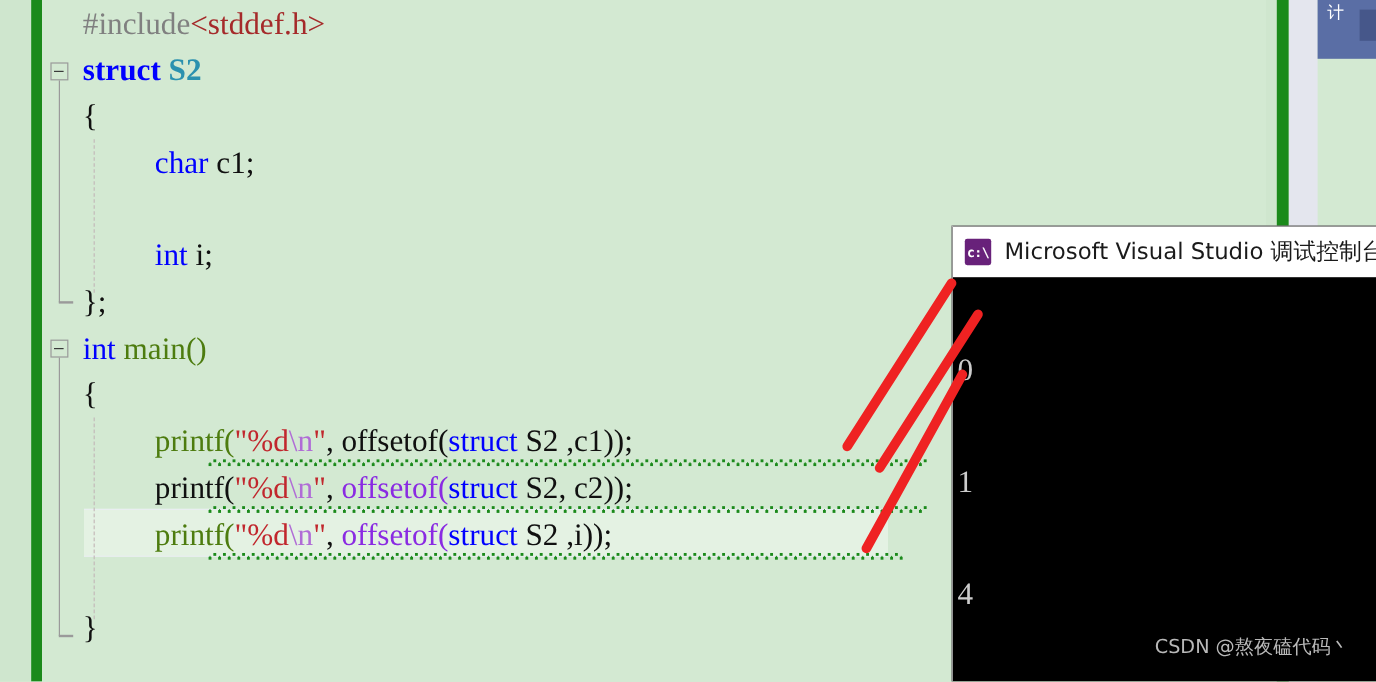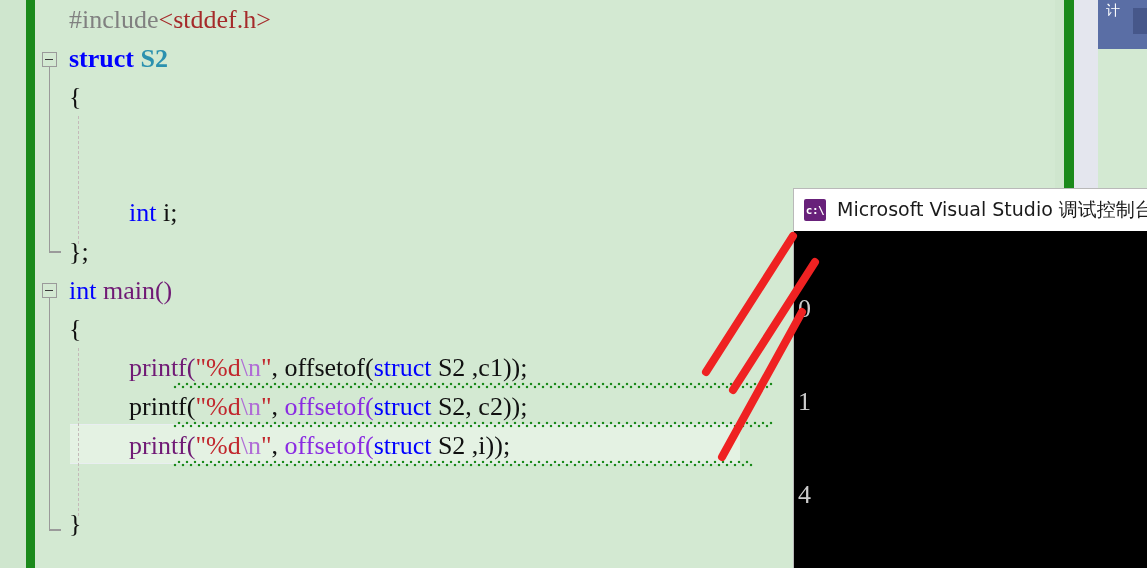--- a/index.html
+++ b/index.html
@@ -36,21 +36,21 @@
   .ln { position: absolute; left: 0; height: 38.6px; white-space: pre; }
 
   
   .t-pre    { color: #808080; }
   .t-hdr    { color: #a52a2a; }
   .t-kw     { color: #0000ff; }
   .t-type   { color: #2b91af; }
   .t-plain  { color: #101010; }
   .t-str    { color: #c1272d; }
   .t-esc    { color: #b06cd6; }
-  .t-func   { color: #701a75; }
+  .t-func   { color: #4d7c0f; }
   .t-macro  { color: #8a2be2; }
   .t-ret    { color: #8b00c8; }
 
   
   .sq {
     position: absolute;
     height: 8px;
     background-repeat: repeat-x;
     background-size: 8px 8px;
     background-image:
@@ -195,20 +195,21 @@
     <div class="indent-guide" style="left:78px; top:348px; height:168px;"></div>
 
     <div class="code">
 
       <div class="ln" style="top:1px; left:24px;"><span class="t-pre">#include</span><span class="t-hdr">&lt;stddef.h&gt;</span></div>
 
       <div class="ln" style="top:40px; left:24px;font-weight:bold;"><span class="t-kw">struct</span><span class="t-plain"> </span><span class="t-type">S2</span></div>
 
       <div class="ln" style="top:78px; left:24px;"><span class="t-plain">{</span></div>
 
+      <div class="ln" style="top:117px; left:84px;"><span class="t-kw">char</span><span class="t-plain"> </span><span class="t-plain">c1;</span></div>
 
 
       <div class="ln" style="top:194px; left:84px;"><span class="t-kw">int</span><span class="t-plain"> </span><span class="t-plain">i;</span></div>
 
       <div class="ln" style="top:233px; left:24px;"><span class="t-plain">};</span></div>
 
       <div class="ln" style="top:272px; left:24px;"><span class="t-kw">int</span><span class="t-plain"> </span><span class="t-func">main()</span></div>
 
       <div class="ln" style="top:310px; left:24px;"><span class="t-plain">{</span></div>
 
@@ -248,20 +249,21 @@
 
     <div class="console-body">
       <div class="console-line">0</div>
       <div class="console-line">1</div>
       <div class="console-line">4</div>
       
       
       
     </div>
 
+    <div class="watermark">CSDN @熬夜磕代码丶</div>
   </div>
 
   <svg class="arrows" viewBox="0 0 1147 568" width="1147" height="568">
     <line x1="706" y1="372" x2="793" y2="236" stroke="#ef2222" stroke-width="8" stroke-linecap="round"></line>
     <line x1="733" y1="390" x2="815" y2="262" stroke="#ef2222" stroke-width="8" stroke-linecap="round"></line>
     <line x1="722" y1="457" x2="802" y2="312" stroke="#ef2222" stroke-width="8" stroke-linecap="round"></line>
   </svg>
 
 </div>
 

